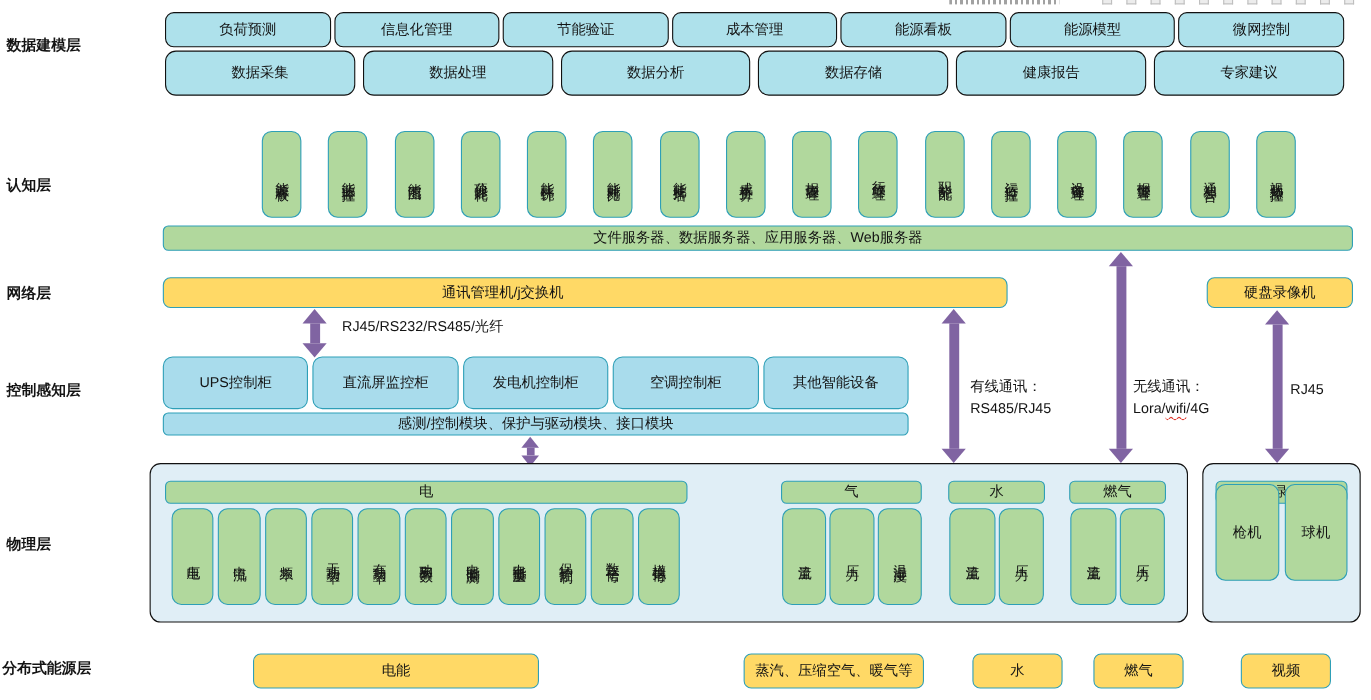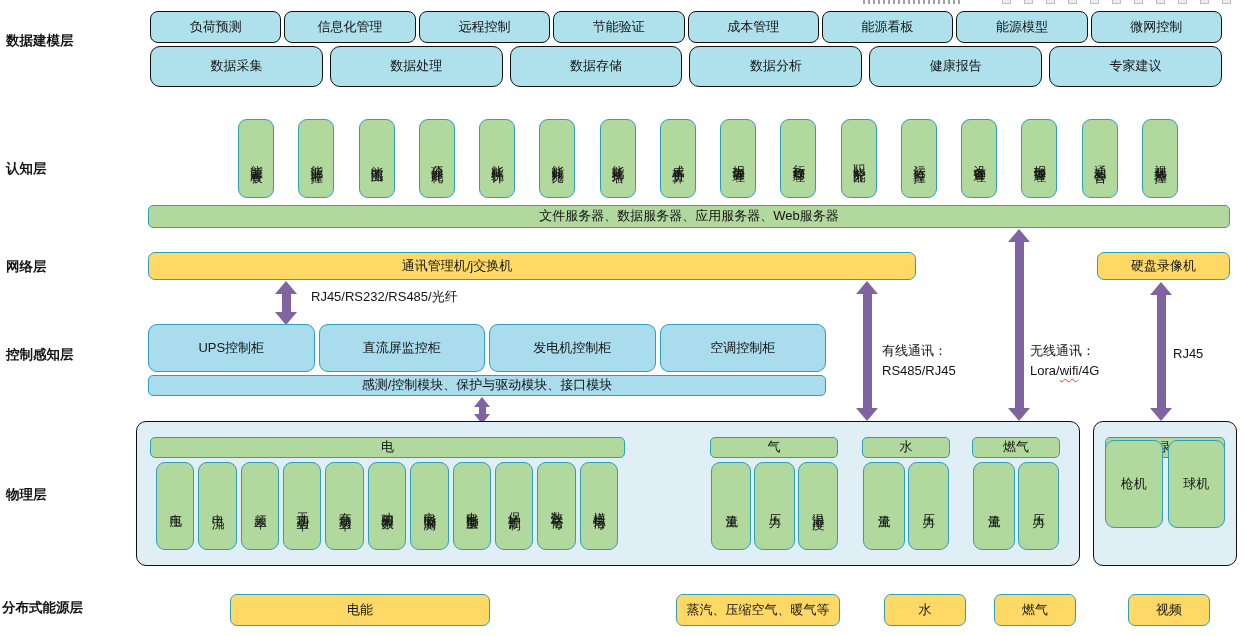--- a/index.html
+++ b/index.html
@@ -69,32 +69,31 @@
   <div class="layer-label" style="left:6px;top:32px;">数据建模层</div>
   <div class="layer-label" style="left:6px;top:160px;">认知层</div>
   <div class="layer-label" style="left:6px;top:258px;">网络层</div>
   <div class="layer-label" style="left:6px;top:346px;">控制感知层</div>
   <div class="layer-label" style="left:6px;top:486px;">物理层</div>
   <div class="layer-label" style="left:2px;top:599px;">分布式能源层</div>
 
   <div class="flexrow" style="left:150px;top:11px;width:1072px;height:32px;gap:3px;">
     <div class="bx cyanbx">负荷预测</div>
     <div class="bx cyanbx">信息化管理</div>
-    <div class="bx cyanbx">远程控制</div>
     <div class="bx cyanbx">节能验证</div>
     <div class="bx cyanbx">成本管理</div>
     <div class="bx cyanbx">能源看板</div>
     <div class="bx cyanbx">能源模型</div>
     <div class="bx cyanbx">微网控制</div>
   </div>
   <div class="flexrow" style="left:150px;top:46px;width:1072px;height:41px;gap:7px;">
     <div class="bx cyanbx r2">数据采集</div>
     <div class="bx cyanbx r2">数据处理</div>
+    <div class="bx cyanbx r2">数据分析</div>
     <div class="bx cyanbx r2">数据存储</div>
-    <div class="bx cyanbx r2">数据分析</div>
     <div class="bx cyanbx r2">健康报告</div>
     <div class="bx cyanbx r2">专家建议</div>
   </div>
 
   <div class="flexrow" style="left:238px;top:119px;width:940px;height:79px;justify-content:space-between;">
     <div class="greenv" style="width:36px;">能源看板</div>
     <div class="greenv" style="width:36px;">能源监控</div>
     <div class="greenv" style="width:36px;">能流图</div>
     <div class="greenv" style="width:36px;">分项能耗</div>
     <div class="greenv" style="width:36px;">能耗统计</div>
@@ -151,20 +150,21 @@
     <span>无线通讯：</span><br>
     <span><span>Lora/</span><span class="wavy">wifi</span><span>/4G</span></span>
   </div>
   <div class="conn-label" style="left:1173px;top:344px;">RJ45</div>
 
   <div class="flexrow" style="left:148px;top:324px;width:678px;height:48px;gap:4px;">
     <div class="bx cabinet">UPS控制柜</div>
     <div class="bx cabinet">直流屏监控柜</div>
     <div class="bx cabinet">发电机控制柜</div>
     <div class="bx cabinet">空调控制柜</div>
+    <div class="bx cabinet">其他智能设备</div>
   </div>
   <div class="bx cyanbar abs" style="left:148px;top:375px;width:678px;height:21px;">感测/控制模块、保护与驱动模块、接口模块</div>
 
   <div class="container-blue" style="left:136px;top:421px;width:944px;height:145px;"></div>
   <div class="container-blue" style="left:1093px;top:421px;width:144px;height:145px;"></div>
 
   <div class="bx greenbar abs" style="left:150px;top:437px;width:475px;height:21px;">电</div>
   <div class="flexrow" style="left:156px;top:462px;width:462px;height:88px;gap:4px;">
     <div class="greenv" style="flex:1;">电压</div>
     <div class="greenv" style="flex:1;">电流</div>

